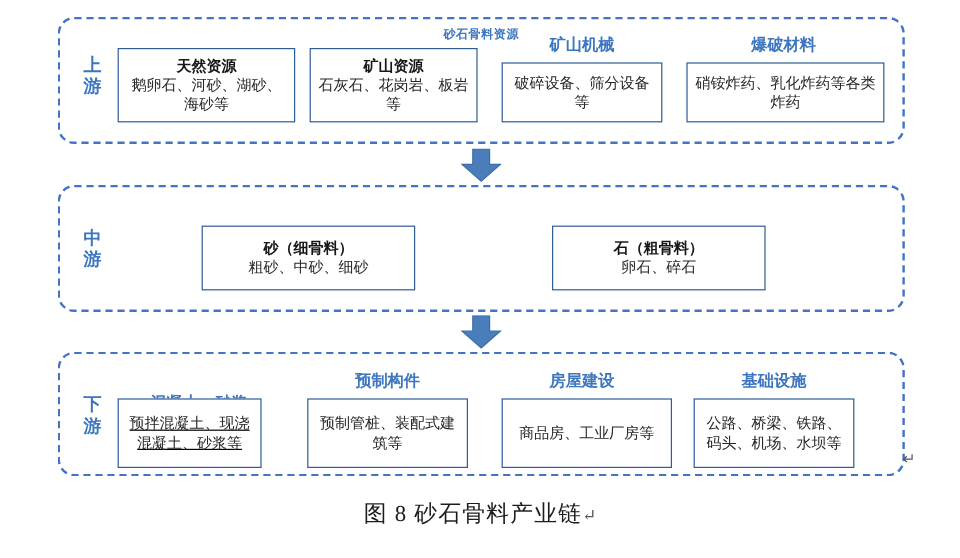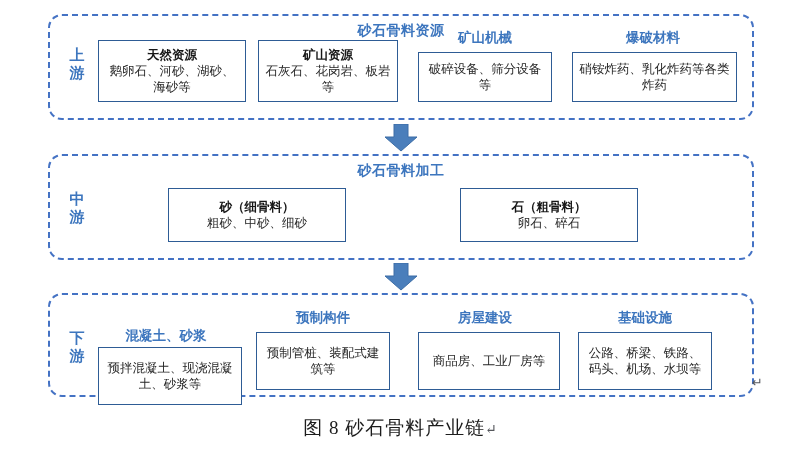--- a/index.html
+++ b/index.html
@@ -36,21 +36,21 @@
 
   
   .stage-heading {
     position: absolute;
     left: 0;
     right: 0;
     top: 6px;
     text-align: center;
     color: #3D76BE;
     font-weight: bold;
-    font-size: 14px;
+    font-size: 10px;
     letter-spacing: 0.5px;
     white-space: nowrap;
   }
 
   
   .stage-tag {
     position: absolute;
     left: 14px;
     width: 26px;
     color: #3D76BE;
@@ -107,21 +107,21 @@
   .u-box4 { left: 572px; top: 52px;  width: 165px; height: 50px; }
 
   .u-lab3 { left: 418px; top: 30px;  width: 134px; }
   .u-lab4 { left: 584px; top: 30px;  width: 138px; font-family: Liberation Serif, serif; }
 
   
   .m-box1 { left: 168px; top: 188px; width: 178px; height: 54px; }
   .m-box2 { left: 460px; top: 188px; width: 178px; height: 54px; }
 
   
-  .d-box1 { left: 98px;  top: 347px; width: 144px; height: 58px; }
+  .d-box1 { left: 98px;  top: 332px; width: 120px; height: 58px; text-decoration: underline; }
   .d-box2 { left: 256px; top: 332px; width: 134px; height: 58px; }
   .d-box3 { left: 418px; top: 332px; width: 142px; height: 58px; }
   .d-box4 { left: 578px; top: 332px; width: 134px; height: 58px; }
 
   .d-lab1 { left: 98px;  top: 328px; width: 136px; }
   .d-lab2 { left: 256px; top: 310px; width: 134px; }
   .d-lab3 { left: 418px; top: 310px; width: 134px; text-align: center; }
   .d-lab4 { left: 578px; top: 310px; width: 134px; }
 
   
@@ -193,21 +193,20 @@
     <div class="box-body">硝铵炸药、乳化炸药等各类炸药</div>
   </div>
 
   <div class="arrow a1">
     <svg width="34" height="28" viewBox="0 0 34 28" xmlns="http://www.w3.org/2000/svg">
       <polygon points="10,0 24,0 24,13 33,13 17,27 1,13 10,13" fill="#4A7EBB" stroke="#3C6DA6" stroke-width="1"></polygon>
     </svg>
   </div>
 
   <div class="stage midstream">
-    <div class="stage-heading">砂石骨料加工</div>
     <div class="stage-tag">中游</div>
   </div>
 
   <div class="box m-box1">
     <div class="box-title">砂（细骨料）</div>
     <div class="box-body">粗砂、中砂、细砂</div>
   </div>
 
   <div class="box m-box2">
     <div class="box-title">石（粗骨料）</div>

